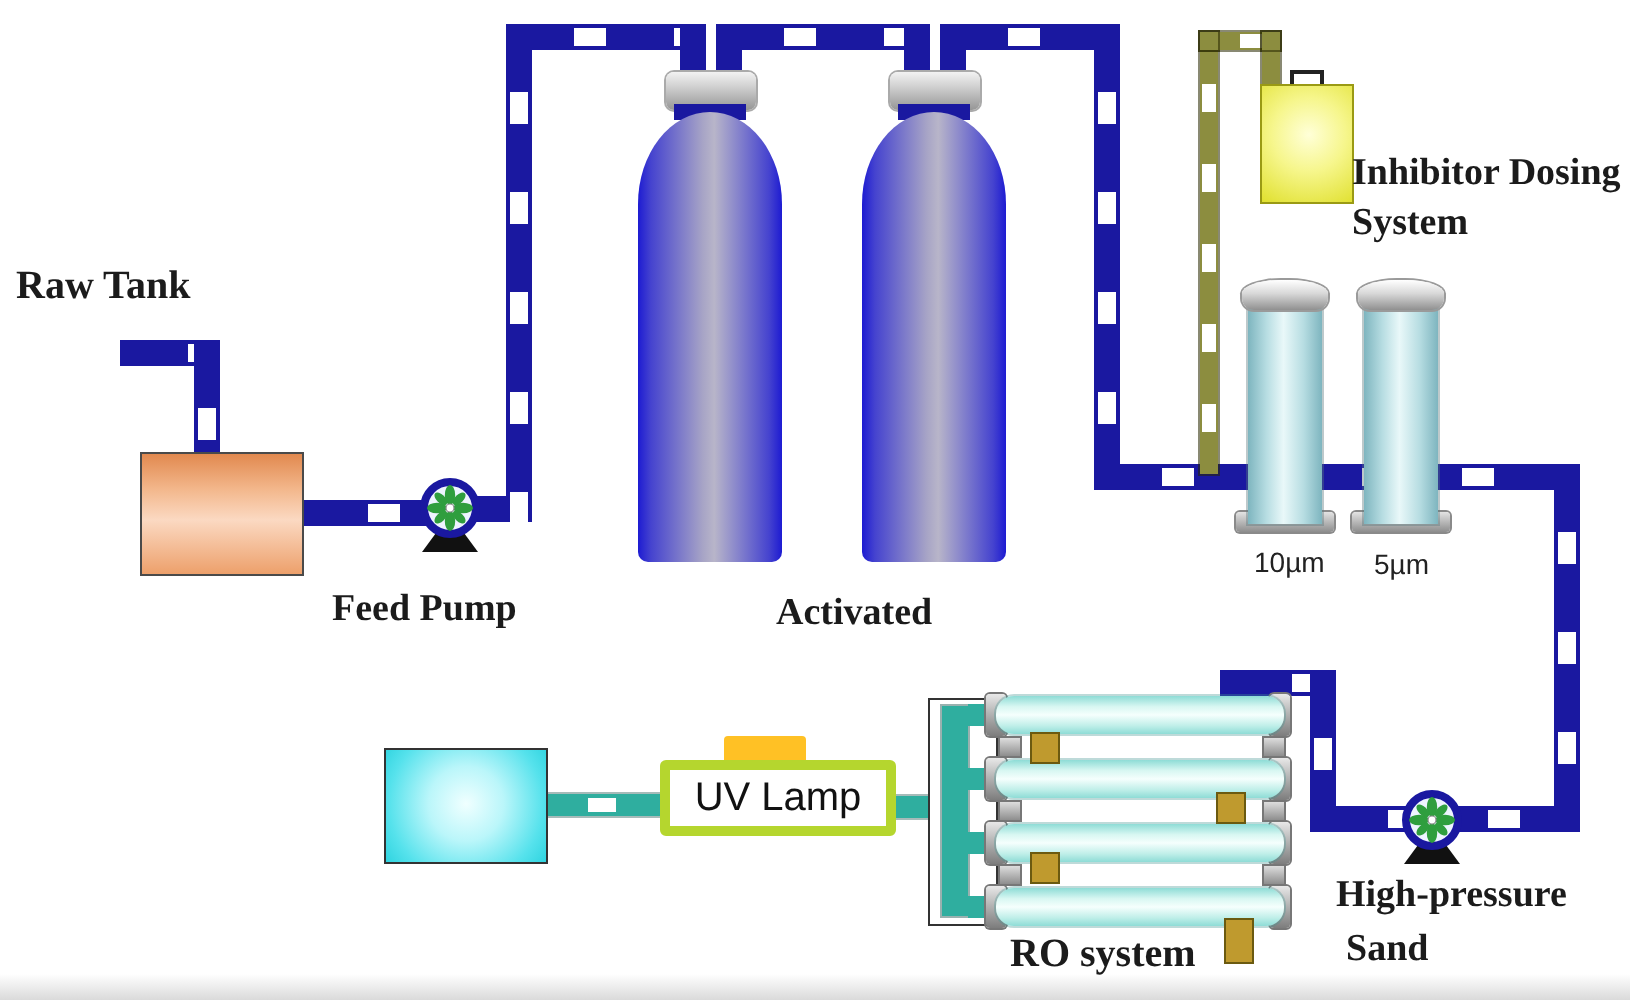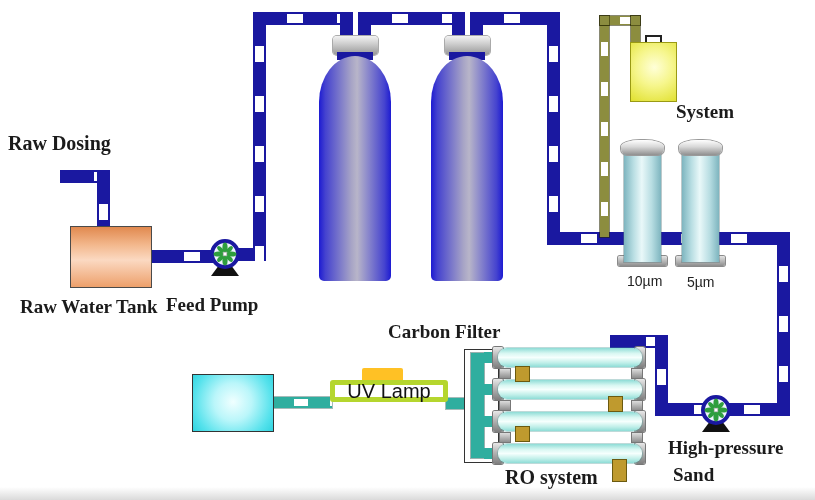--- a/index.html
+++ b/index.html
@@ -163,21 +163,21 @@
   <div class="ronub" style="left:632px;top:369px;"></div>
   <div class="ronub" style="left:632px;top:401px;"></div>
   <div class="ronub" style="left:632px;top:433px;"></div>
 
   <div class="port" style="left:516px;top:367px;height:14px;"></div>
   <div class="port" style="left:609px;top:397px;height:14px;"></div>
   <div class="port" style="left:516px;top:427px;height:14px;"></div>
   <div class="port" style="left:613px;top:460px;height:21px;"></div>
 
   <div class="abs" style="left:362px;top:368px;width:41px;height:14px;background:var(--uv-tab);border-radius:2px;"></div>
-  <div class="abs" style="left:330px;top:380px;width:118px;height:22px;background:#fff;border:5px solid var(--uv-border);
+  <div class="abs" style="left:330px;top:380px;width:118px;height:38px;background:#fff;border:5px solid var(--uv-border);
        border-radius:3px;box-sizing:border-box;display:flex;align-items:center;justify-content:center;
        font-family:'Liberation Sans',sans-serif;font-size:20px;color:#111;">
     <span>UV Lamp</span>
   </div>
 
   <div class="abs" style="left:192px;top:374px;width:80px;height:56px;border:1px solid #333;
        background:radial-gradient(circle at 50% 48%,#f0ffff 0%,#baf6fa 38%,#56e2ec 78%,#2fd4e0 100%);"></div>
 
   <svg class="pump" style="left:203px;top:236px;" width="44" height="42" viewBox="0 0 44 42">
     <polygon points="8,40 36,40 22,21" fill="#111"></polygon>
@@ -204,24 +204,24 @@
       <ellipse cx="15.5" cy="18" rx="5" ry="2.6"></ellipse>
         <ellipse cx="28.5" cy="18" rx="5" ry="2.6"></ellipse>
       <ellipse transform="rotate(45 22 18)" cx="22" cy="11.5" rx="2.1" ry="4"></ellipse>
       <ellipse transform="rotate(45 22 18)" cx="22" cy="24.5" rx="2.1" ry="4"></ellipse>
       <ellipse transform="rotate(-45 22 18)" cx="22" cy="11.5" rx="2.1" ry="4"></ellipse>
       <ellipse transform="rotate(-45 22 18)" cx="22" cy="24.5" rx="2.1" ry="4"></ellipse>
     </g>
     <circle cx="22" cy="18" r="2" fill="#fff" stroke="#888" stroke-width="0.6"></circle>
   </svg>
 
-  <div class="lbl" style="left:8px;top:132px;font-size:20px;">Raw Dosing</div>
-  <div class="lbl" style="left:20px;top:296px;">Raw Water Tank</div>
+  <div class="lbl" style="left:8px;top:132px;font-size:20px;">Raw Tank</div>
   <div class="lbl" style="left:166px;top:294px;">Feed Pump</div>
-  <div class="lbl" style="left:388px;top:321px;">Carbon Filter</div>
+  <div class="lbl" style="left:388px;top:296px;">Activated</div>
+  <div class="lbl" style="left:676px;top:76px;">Inhibitor Dosing</div>
   <div class="lbl" style="left:676px;top:101px;">System</div>
   <div class="lbl-sm" style="left:627px;top:273px;">10µm</div>
   <div class="lbl-sm" style="left:687px;top:274px;">5µm</div>
   <div class="lbl" style="left:505px;top:466px;font-size:20px;text-align:right;">RO system</div>
   <div class="lbl" style="left:668px;top:437px;">High-pressure</div>
   <div class="lbl" style="left:673px;top:464px;">Sand</div>
 
   <div class="abs" style="left:0;top:487px;width:815px;height:13px;opacity:.5;
        background:linear-gradient(180deg,rgba(180,180,180,0) 0%,#b5b5b5 100%);"></div>
 </div>

